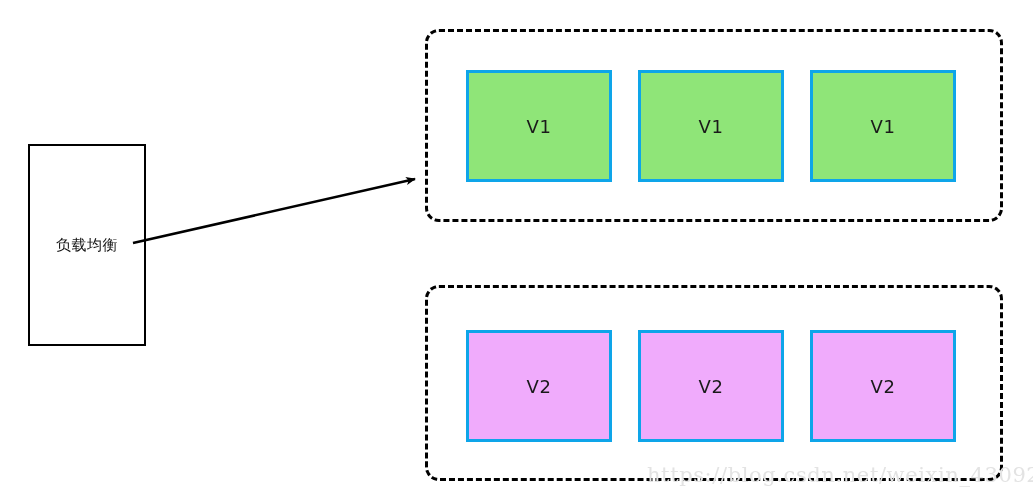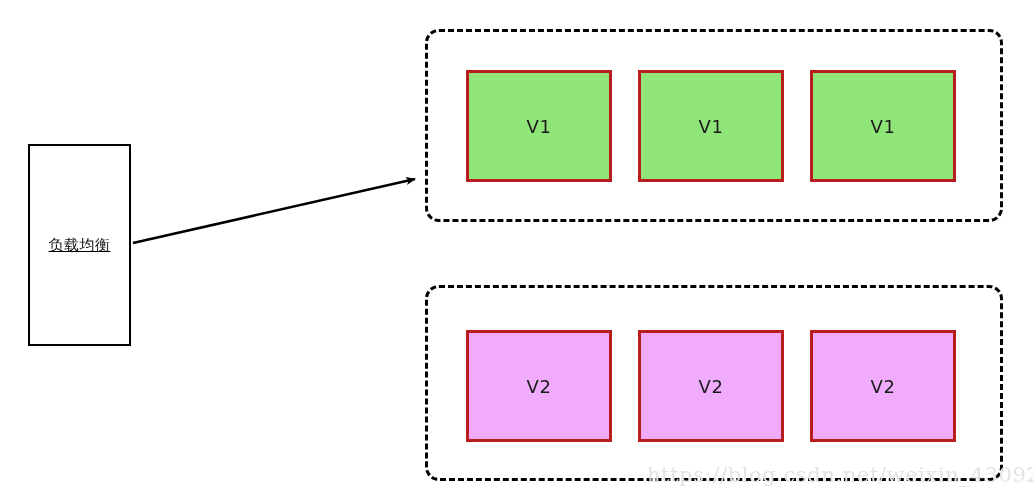--- a/index.html
+++ b/index.html
@@ -16,29 +16,28 @@
     height: 496px;
     background: #ffffff;
     overflow: hidden;
   }
 
   
   .lb-box {
     position: absolute;
     left: 28px;
     top: 144px;
-    width: 103px;
+    width: 118px;
     height: 202px;
     border: 2px solid #000000;
     background: #ffffff;
     box-sizing: border-box;
     display: flex;
     align-items: center;
     justify-content: center;
-    text-decoration: underline;
   }
   .lb-label {
     font-family: "DejaVu Sans", "Liberation Sans", sans-serif;
     font-size: 15px;
     color: #111111;
     letter-spacing: 0.5px;
     white-space: nowrap;
   }
 
   
@@ -82,21 +81,21 @@
     left: 466px;
     top: 70px;
   }
   .inst-row-bottom {
     left: 466px;
     top: 330px;
   }
   .instance {
     width: 146px;
     height: 112px;
-    border: 3px solid #b91c1c;
+    border: 3px solid #0ea5e9;
     box-sizing: border-box;
     display: flex;
     align-items: center;
     justify-content: center;
     text-align: center;
   }
   .instance.v1 { background: #8FE578; }
   .instance.v2 { background: #f0abfc; }
   .inst-label {
     font-family: "DejaVu Sans", "Liberation Sans", sans-serif;

